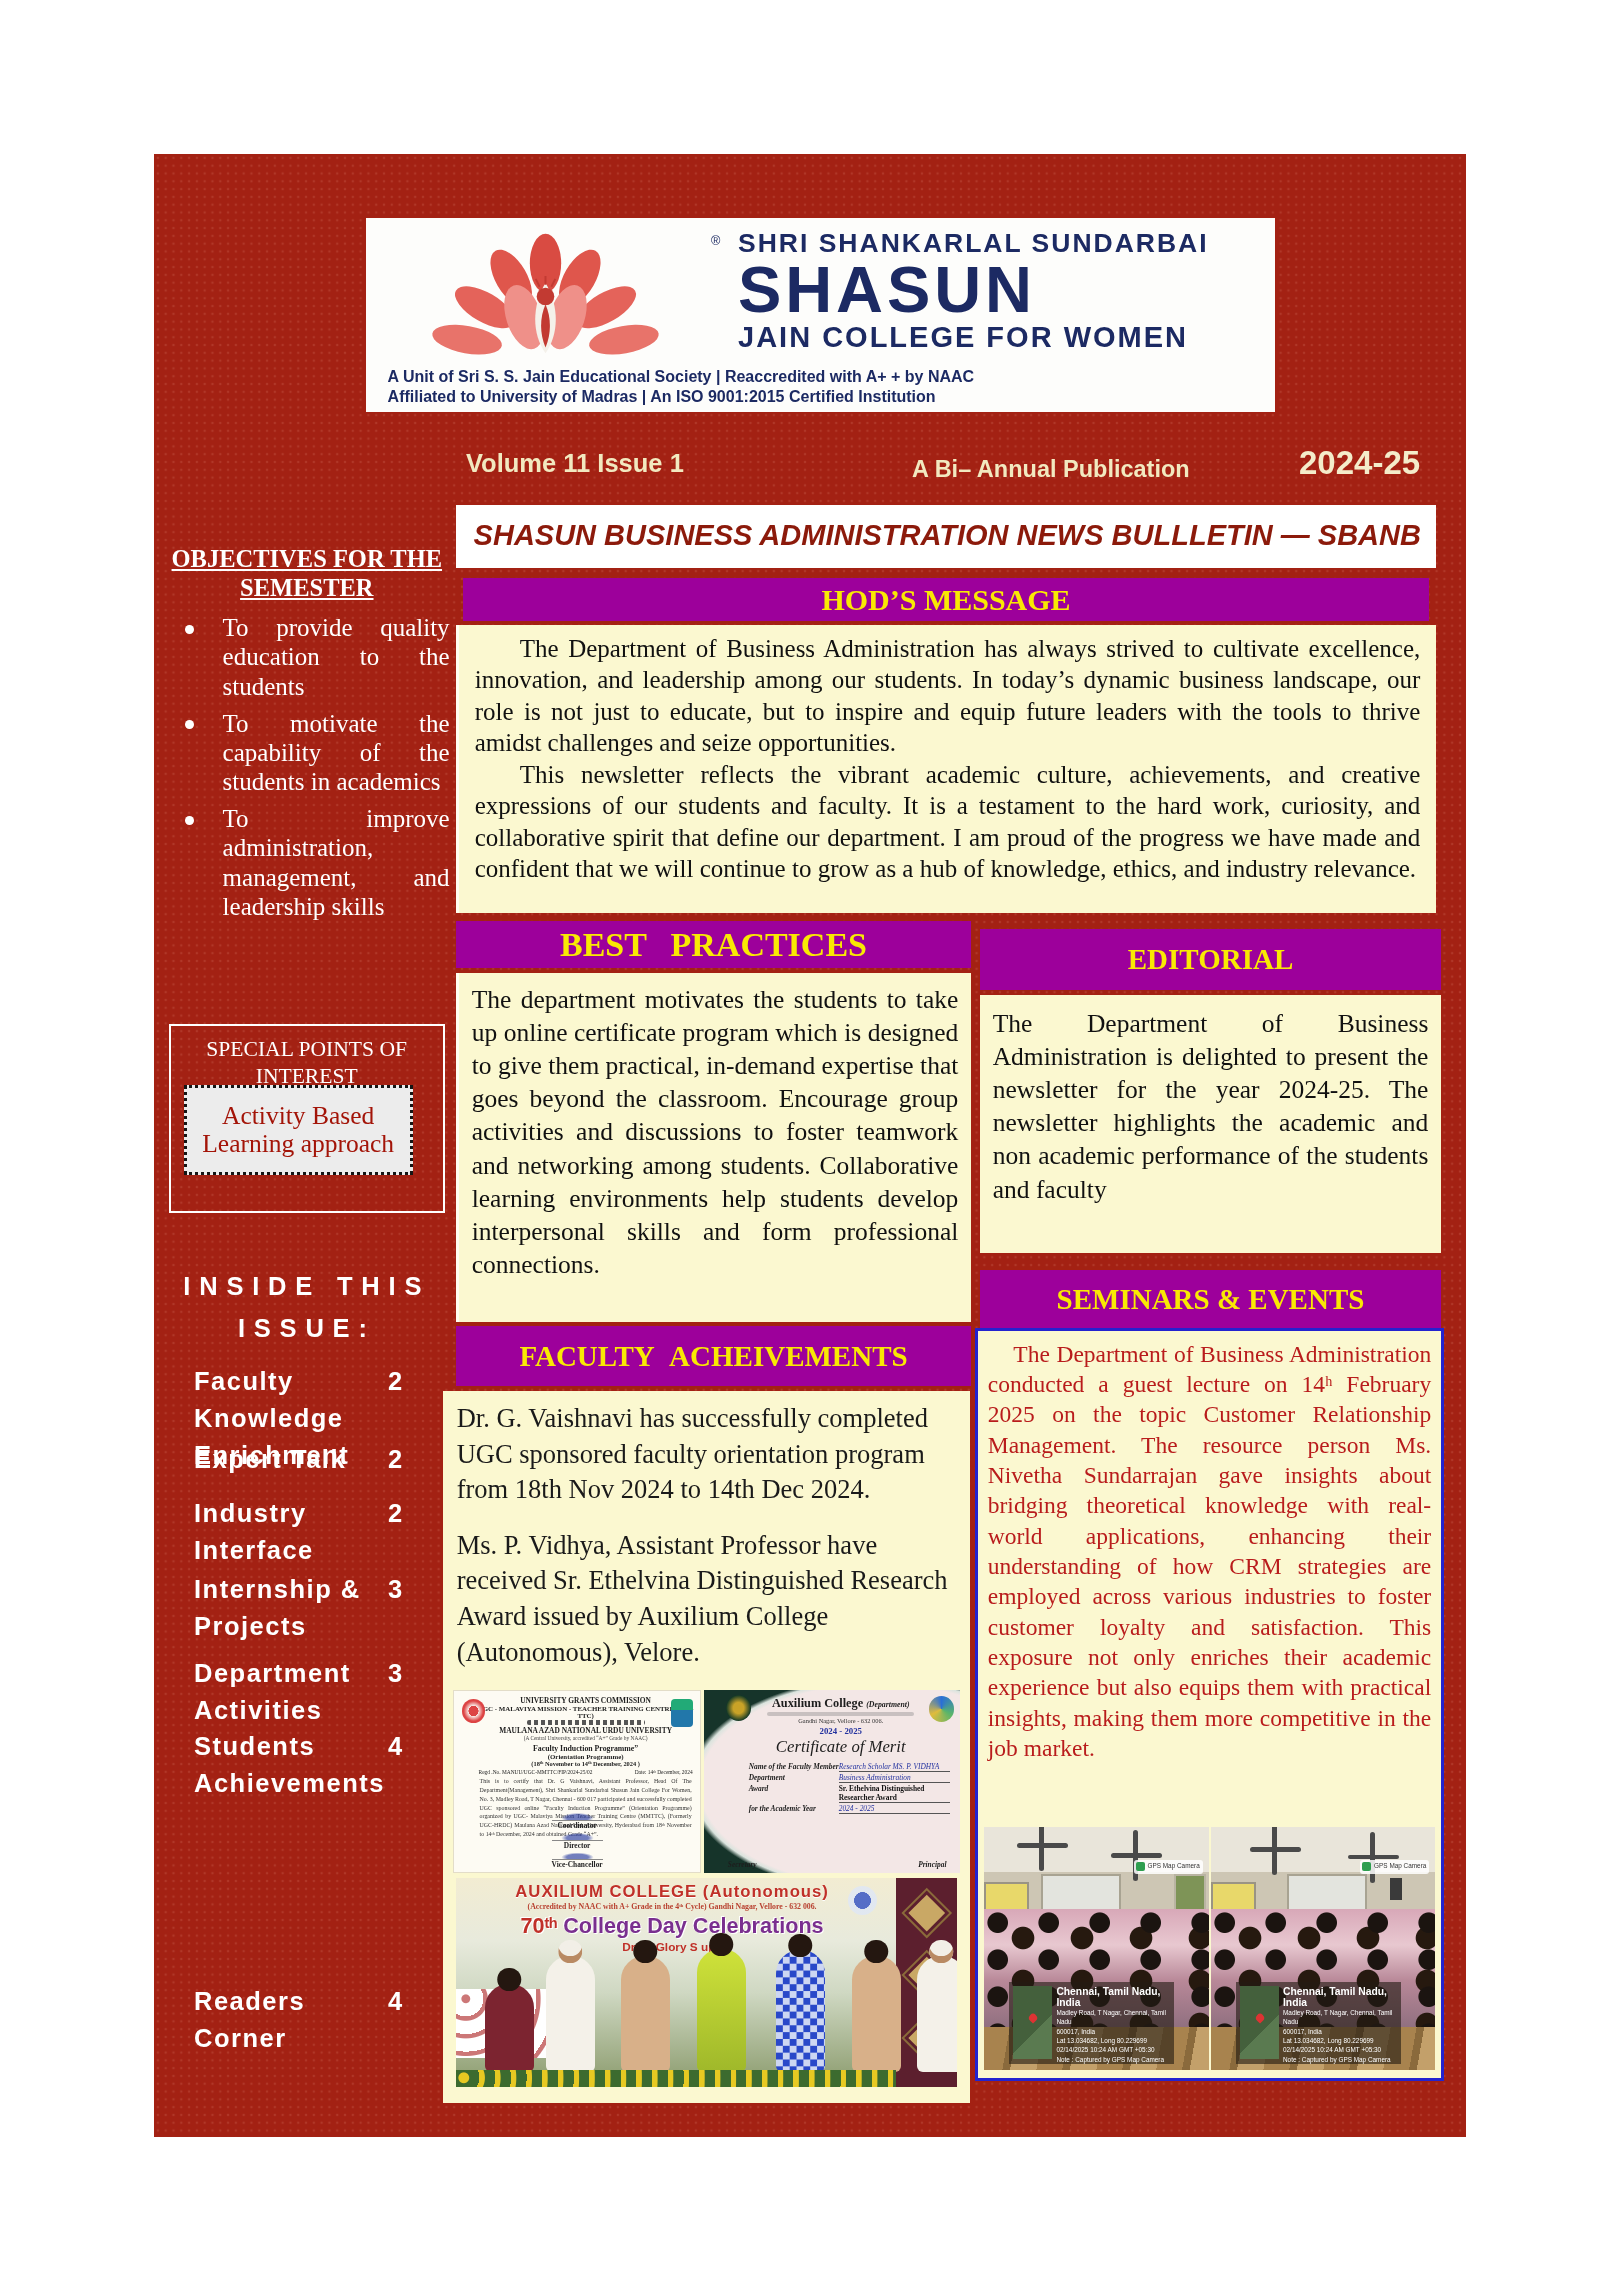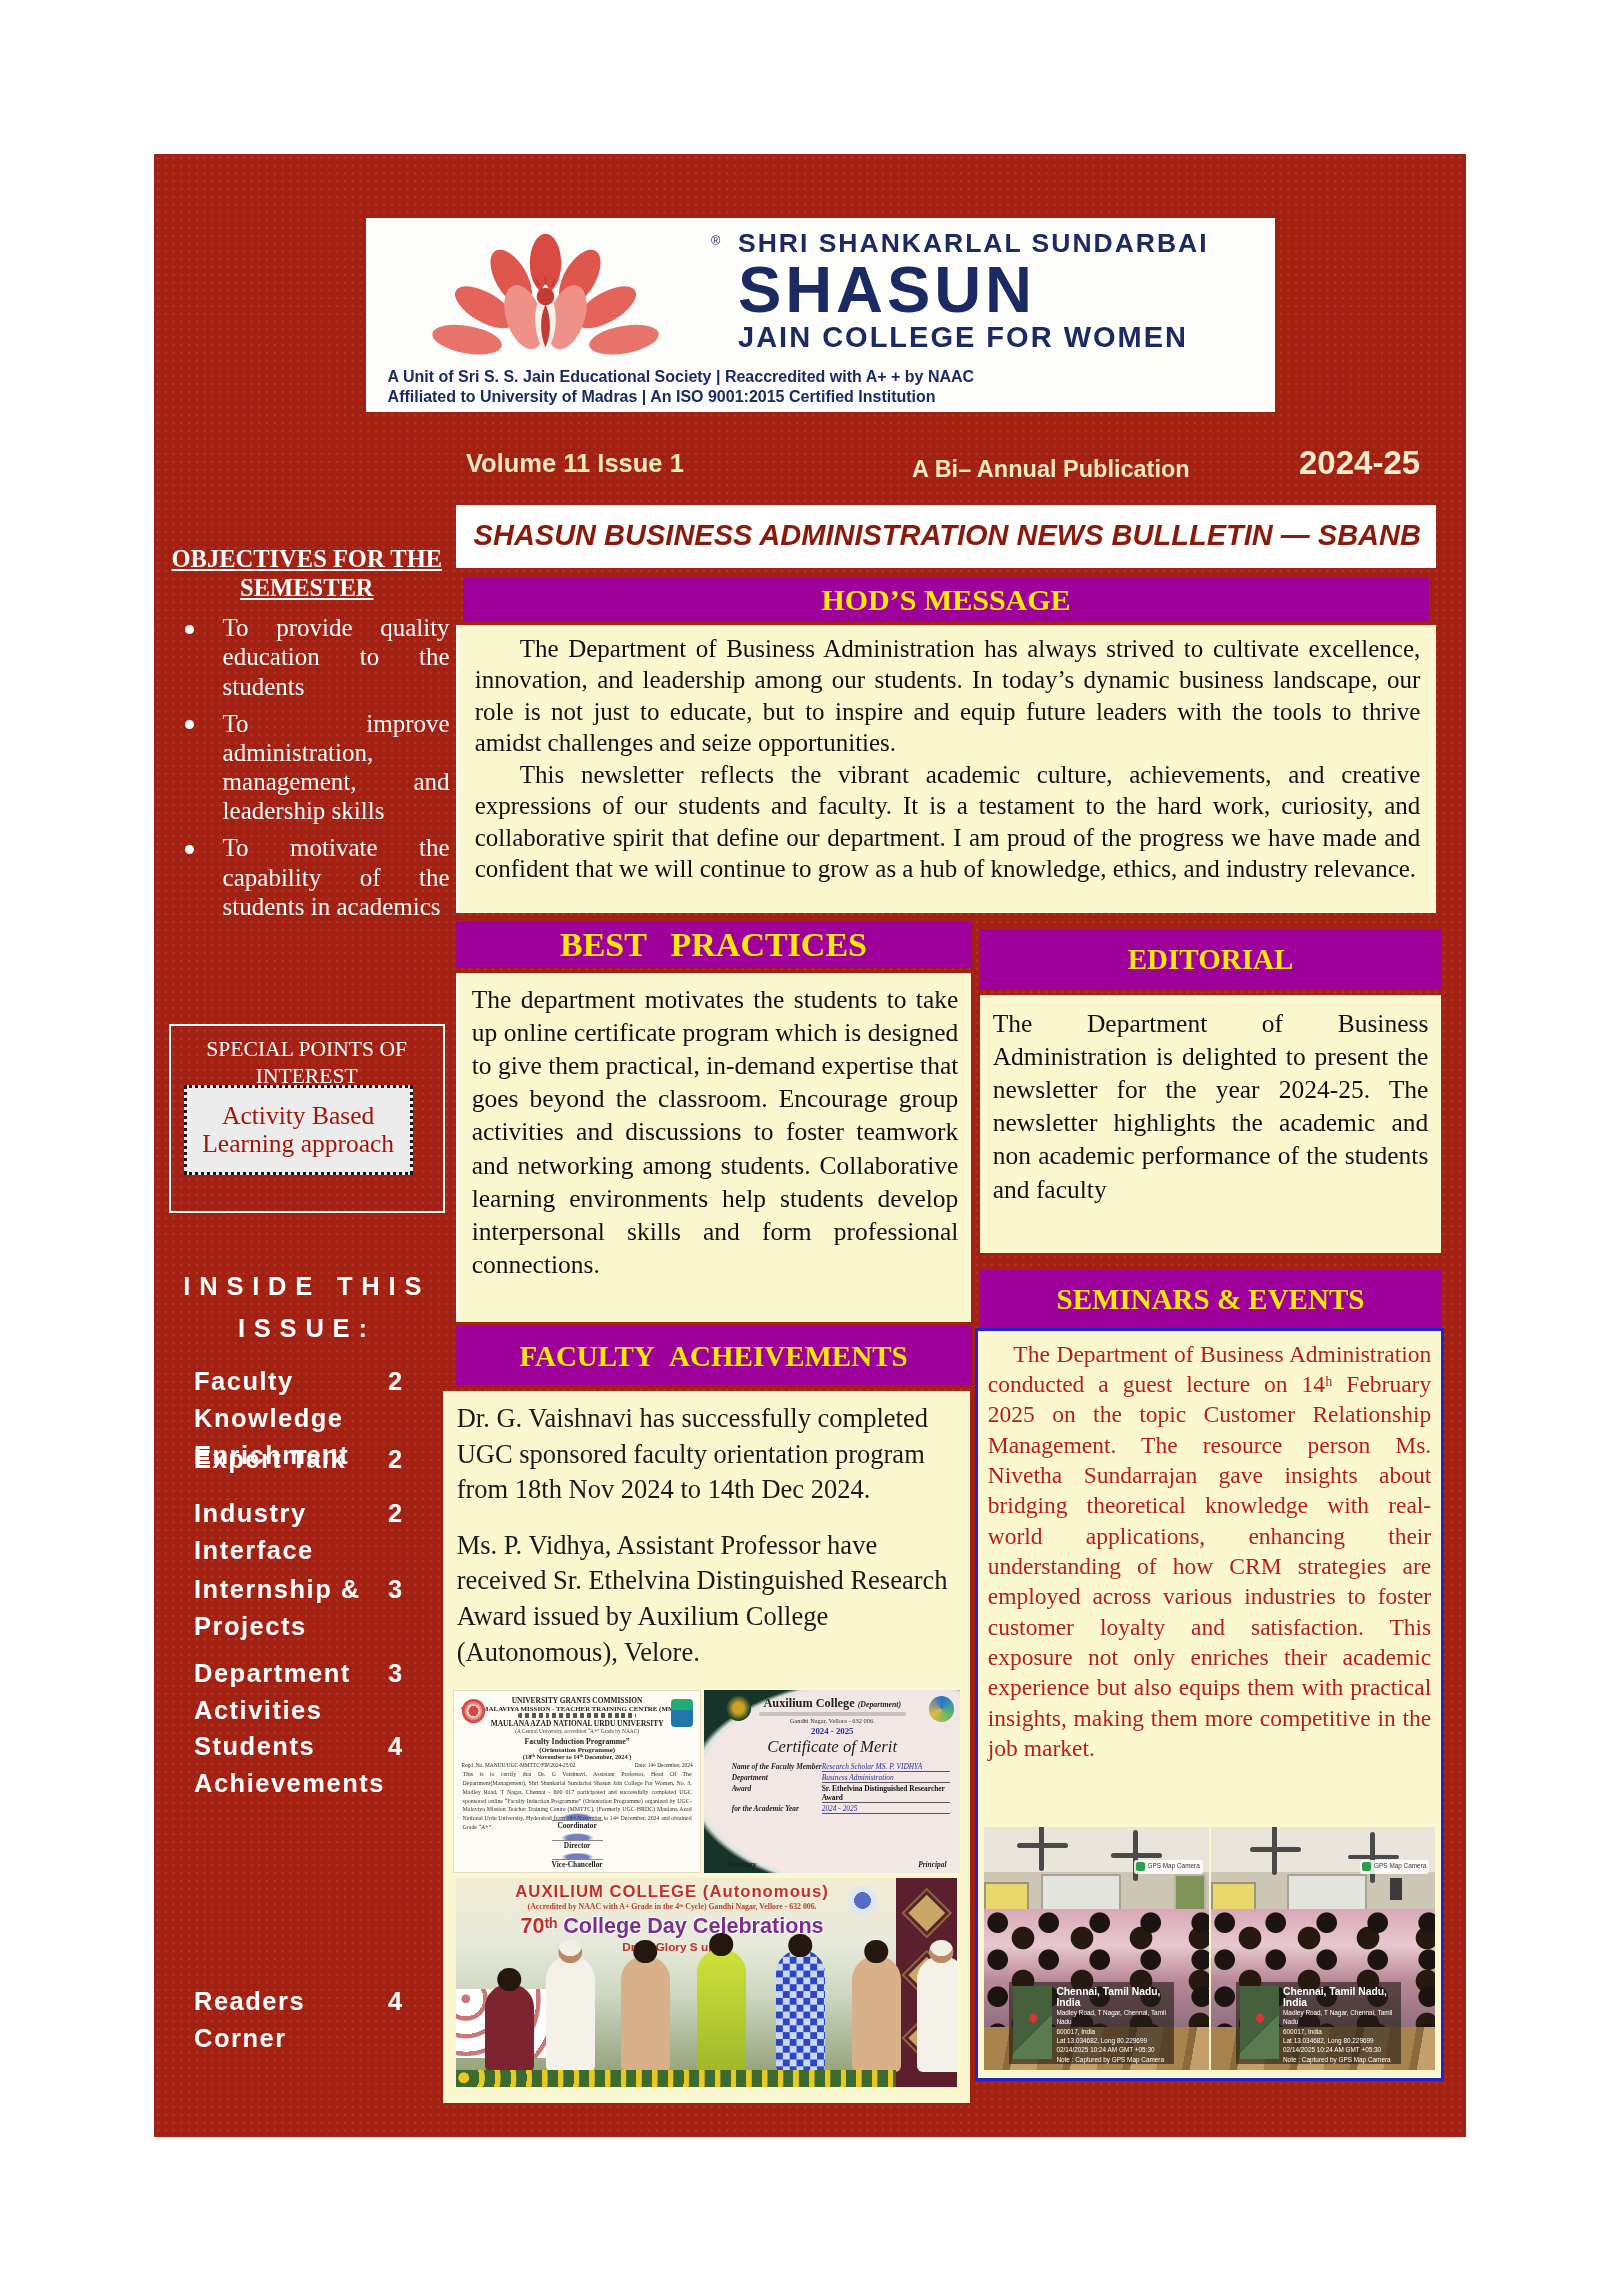--- a/index.html
+++ b/index.html
@@ -78,21 +78,21 @@
   .sem-box{position:absolute;left:821px;top:1174px;width:469px;height:753px;background:var(--cream);
         border:3.9px solid var(--blue);box-sizing:border-box;}
   .sem-box p{margin:0;padding:7.8px 9.8px;font-size:23.5px;line-height:1.29;text-align:justify;color:#b91c1c;
         text-indent:25.5px;}
   .fac-banner{left:302px;top:1172px;width:515px;height:60px;font-size:29px;line-height:60px;word-spacing:9.8px;}
   .fac-body{position:absolute;left:289px;top:1237px;width:527px;height:712px;background:var(--cream);
         padding:9.8px 9.8px;box-sizing:border-box;}
   .fac-body p{margin:0 3.9px 19.6px 3.9px;font-size:26.5px;line-height:1.35;color:#1a1a1a;}
   
   .cert-row{display:flex;gap:2.9px;height:183px;margin-top:7.8px;}
-  .cert{position:relative;box-sizing:border-box;overflow:hidden;}
+  .cert{position:relative;box-sizing:border-box;overflow:hidden;padding-left:17px;}
   .cert.ugc{flex:0 0 49%;background:#fdfbf3;border:1px solid #e3ddc8;text-align:center;
         font-family:"Liberation Serif",serif;color:#222;padding-top:4.9px;}
   .cert.ugc .c1{font-weight:bold;font-size:7.4px;}
   .cert.ugc .c2{font-weight:bold;font-size:6.9px;}
   .cert.ugc .squig{height:4.9px;margin:1px auto;width:118px;
         background:repeating-linear-gradient(90deg,#555 0 3.9px,transparent 3.9px 6.9px);border-radius:2px;}
   .cert.ugc .c4{font-weight:bold;font-size:7.4px;}
   .cert.ugc .c5{font-size:5.4px;color:#444;}
   .cert.ugc .c6{font-weight:bold;font-size:7.8px;margin-top:2.9px;}
   .cert.ugc .c7{font-weight:bold;font-size:6.9px;}
@@ -228,22 +228,22 @@
     <div class="vol v2">A Bi– Annual Publication</div>
     <div class="vol v3">2024-25</div>
 
     <div class="sbanb">
       <span>SHASUN BUSINESS ADMINISTRATION NEWS BULLLETIN — SBANB</span>
     </div>
 
     <div class="obj-title">OBJECTIVES FOR THE SEMESTER</div>
     <ul class="obj-list">
       <li>To provide quality education to the students</li>
+      <li>To motivate the capability of the students in academics</li>
       <li>To improve administration, management, and leadership skills</li>
-      <li>To motivate the capability of the students in academics</li>
     </ul>
 
     <div class="special-box">
       <div class="special-title">SPECIAL POINTS OF INTEREST</div>
       <div class="special-inner">
         <span>Activity Based Learning approach</span>
       </div>
     </div>
 
     <div class="toc-title">INSIDE THIS ISSUE:</div>

